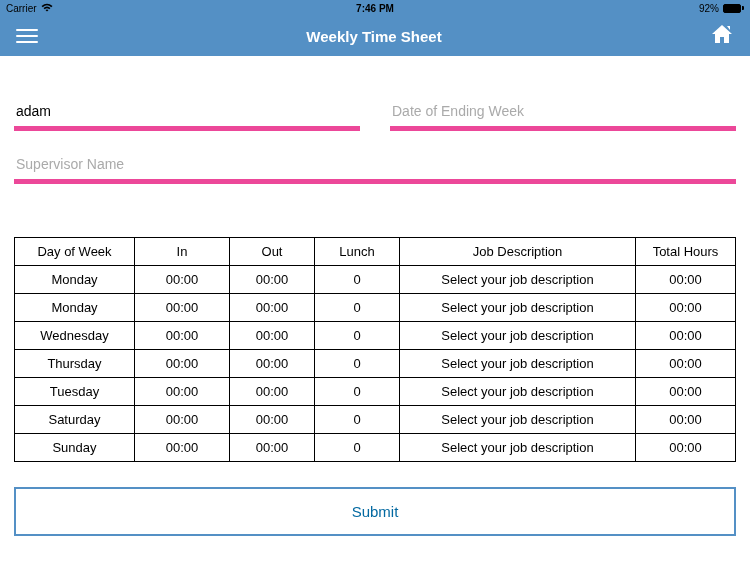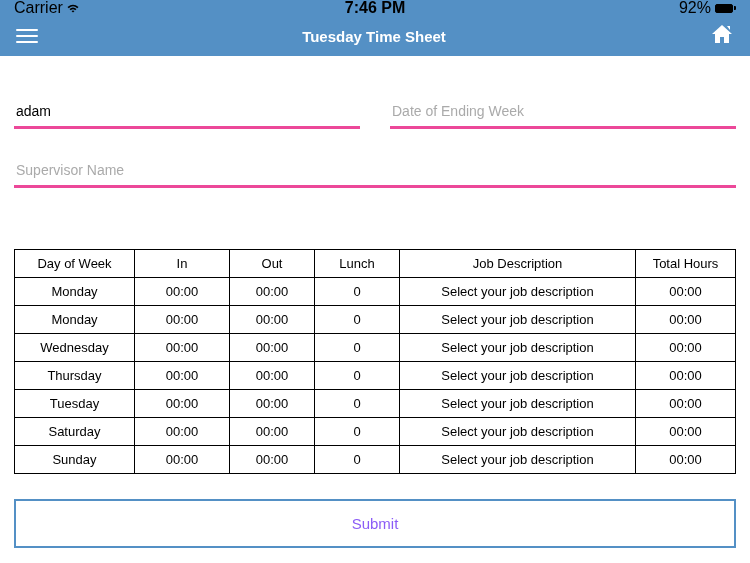--- a/index.html
+++ b/index.html
@@ -13,22 +13,22 @@
       height: 563px;
       background: #fff;
       overflow: hidden;
     }
     .status-bar {
       height: 16px;
       background: #5490c5;
       display: flex;
       justify-content: space-between;
       align-items: center;
-      padding: 0 14px;
-      font-size: 16px;
+      padding: 0 6px;
+      font-size: 10px;
       color: #000;
     }
     .status-left, .status-right {
       display: flex;
       align-items: center;
       gap: 4px;
     }
     .status-center {
       position: absolute;
       left: 50%;
@@ -89,23 +89,23 @@
     }
     .form-fields {
       display: flex;
       flex-wrap: wrap;
       gap: 0 30px;
       margin-bottom: 35px;
     }
     .input-wrapper {
       flex: 1;
       min-width: 330px;
-      border-bottom: 3px solid #ec4899;
+      border-bottom: 5px solid #ec4899;
       padding: 6px 2px;
-      margin-bottom: 26px;
+      margin-bottom: 18px;
     }
     .input-wrapper.full {
       flex-basis: 100%;
     }
     .input-wrapper input {
       width: 100%;
       border: none;
       outline: none;
       font-size: 14px;
       background: transparent;
@@ -134,21 +134,21 @@
     .col-out { width: 85px; }
     .col-lunch { width: 85px; }
     .col-job { width: auto; }
     .col-total { width: 100px; }
     .submit-btn {
       width: 100%;
       margin-top: 25px;
       padding: 14px;
       border: 2px solid #5490c5;
       background: #fff;
-      color: #8b5cf6;
+      color: #0369a1;
       font-size: 15px;
       cursor: pointer;
       text-align: center;
     }
   </style>
 </head>
 <body>
 
 <div class="status-bar">
   <div class="status-left">
@@ -168,21 +168,21 @@
     </span>
   </div>
 </div>
 
 <div class="nav-bar">
   <div class="hamburger">
     <span></span>
       <span></span>
       <span></span>
   </div>
-  <div class="nav-title">Tuesday Time Sheet</div>
+  <div class="nav-title">Weekly Time Sheet</div>
   <div class="home-icon">
     <svg width="24" height="22" viewBox="0 0 24 22">
         <path d="M12 2 L22 11 L19 11 L19 20 L14 20 L14 14 L10 14 L10 20 L5 20 L5 11 L2 11 Z M17 3 L20 3 L20 7" fill="#fff"></path>
       </svg>
   </div>
 </div>
 
 <div class="content">
   <div class="form-fields">
     <div class="input-wrapper">

